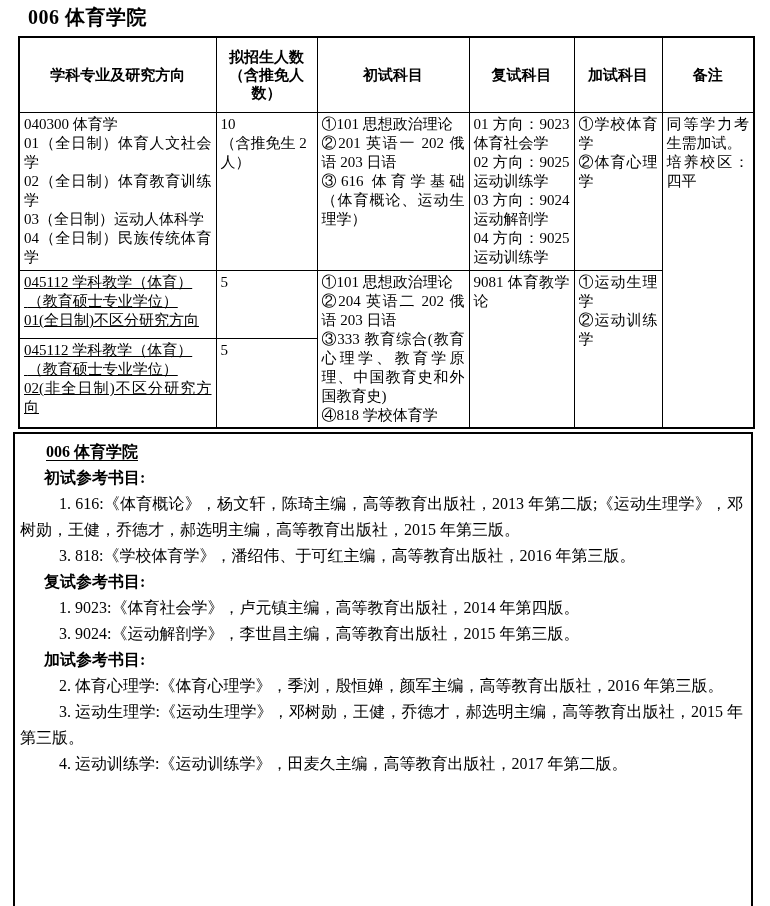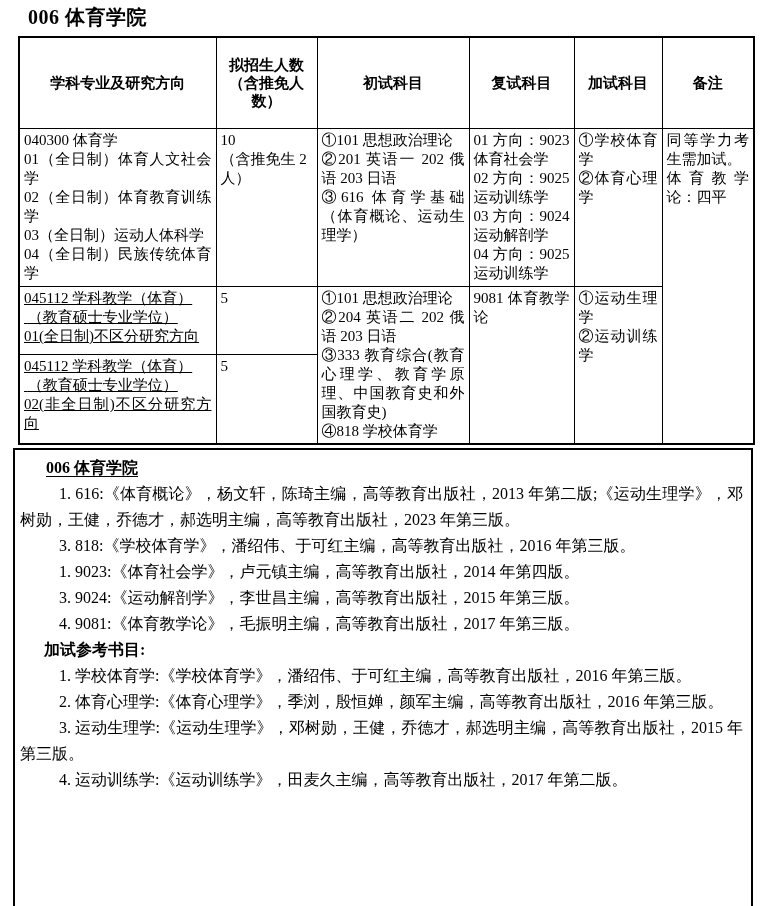--- a/index.html
+++ b/index.html
@@ -24,21 +24,21 @@
     font-size:15px; line-height:19px;
     padding:2px 4px;
     vertical-align:top;
     white-space:pre-wrap;
     word-break:break-all;
     overflow:hidden;
     text-align:justify;
   }
   table.adm th {
     font-weight:bold; text-align:center; vertical-align:middle;
-    line-height:18px; padding:18px 2px;
+    line-height:18px; padding:10px 2px;
   }
   td.c-major { padding-left:7px;margin-left:20px; }
   td.v-mid { vertical-align:middle;text-decoration:underline; }
   td.quota { text-align:center; vertical-align:middle; }
   .ref-box {
     box-sizing:border-box;
     margin:3px 0 0 13px; width:740px; min-height:502px;
     border:2px solid #000;
     padding:5px 8px 6px 5px;
     font-size:16px; line-height:26px;
@@ -86,21 +86,21 @@
     <td>①101 思想政治理论
 ②201 英语一 202 俄语 203 日语
 ③616 体育学基础（体育概论、运动生理学）</td>
     <td>01 方向：9023 体育社会学
 02 方向：9025 运动训练学
 03 方向：9024 运动解剖学
 04 方向：9025 运动训练学</td>
     <td>①学校体育学
 ②体育心理学</td>
     <td rowspan="3">同等学力考生需加试。
-体育教学论：四平</td>
+培养校区：四平</td>
   </tr>
   <tr style="height:57px">
     <td class="c-major v-mid">045112 学科教学（体育）
  （教育硕士专业学位）
 01(全日制)不区分研究方向</td>
     <td class="quota">5</td>
     <td rowspan="2">①101 思想政治理论
 ②204 英语二 202 俄语 203 日语
 ③333 教育综合(教育心理学、教育学原理、中国教育史和外国教育史)
 ④818 学校体育学</td>
@@ -113,25 +113,25 @@
  （教育硕士专业学位）
 02(非全日制)不区分研究方向</td>
     <td class="quota">5</td>
   </tr>
 </tbody>
   </table>
 
 <div class="ref-box">
   <p class="b-head-main"><span class="u">006 体育学院</span></p>
 
-  <p class="ref-item"><span class="pfx">1. 616:</span><span>《体育概论》，杨文轩，陈琦主编，高等教育出版社，2013 年第二版;《运动生理学》，邓树勋，王健，乔德才，郝选明主编，高等教育出版社，2023 年第三版。</span></p>
+  <p class="b-head">初试参考书目:</p>
+  <p class="ref-item"><span class="pfx">1. 616:</span><span>《体育概论》，杨文轩，陈琦主编，高等教育出版社，2013 年第二版;《运动生理学》，邓树勋，王健，乔德才，郝选明主编，高等教育出版社，2015 年第三版。</span></p>
   <p class="ref-item"><span class="pfx">3. 818:</span><span>《学校体育学》，潘绍伟、于可红主编，高等教育出版社，2016 年第三版。</span></p>
 
+  <p class="b-head">复试参考书目:</p>
   <p class="ref-item"><span class="pfx">1. 9023:</span><span>《体育社会学》，卢元镇主编，高等教育出版社，2014 年第四版。</span></p>
   <p class="ref-item"><span class="pfx">3. 9024:</span><span>《运动解剖学》，李世昌主编，高等教育出版社，2015 年第三版。</span></p>
-  <p class="ref-item"><span class="pfx">4. 9081:</span><span>《体育教学论》，毛振明主编，高等教育出版社，2017 年第三版。</span></p>
 
   <p class="b-head">加试参考书目:</p>
-  <p class="ref-item"><span class="pfx">1. 学校体育学:</span><span>《学校体育学》，潘绍伟、于可红主编，高等教育出版社，2016 年第三版。</span></p>
   <p class="ref-item"><span class="pfx">2. 体育心理学:</span><span>《体育心理学》，季浏，殷恒婵，颜军主编，高等教育出版社，2016 年第三版。</span></p>
   <p class="ref-item"><span class="pfx">3. 运动生理学:</span><span>《运动生理学》，邓树勋，王健，乔德才，郝选明主编，高等教育出版社，2015 年第三版。</span></p>
   <p class="ref-item"><span class="pfx">4. 运动训练学:</span><span>《运动训练学》，田麦久主编，高等教育出版社，2017 年第二版。</span></p>
 </div>
 
 </body></html>

